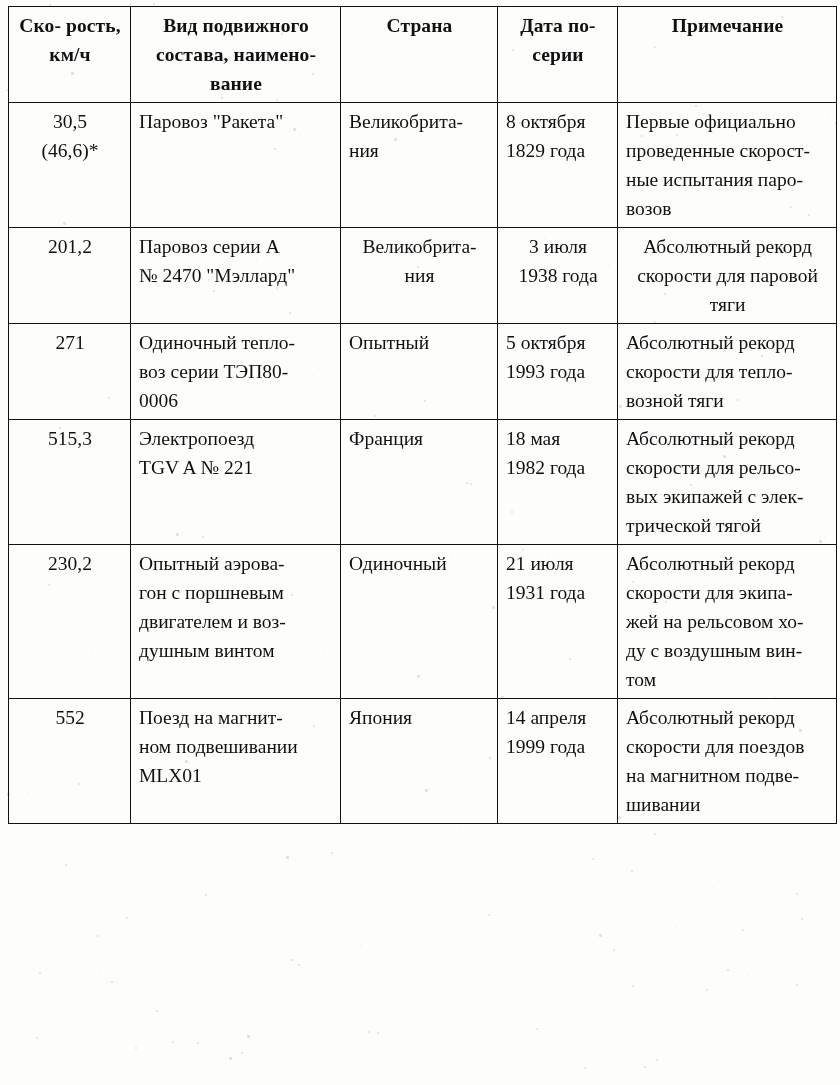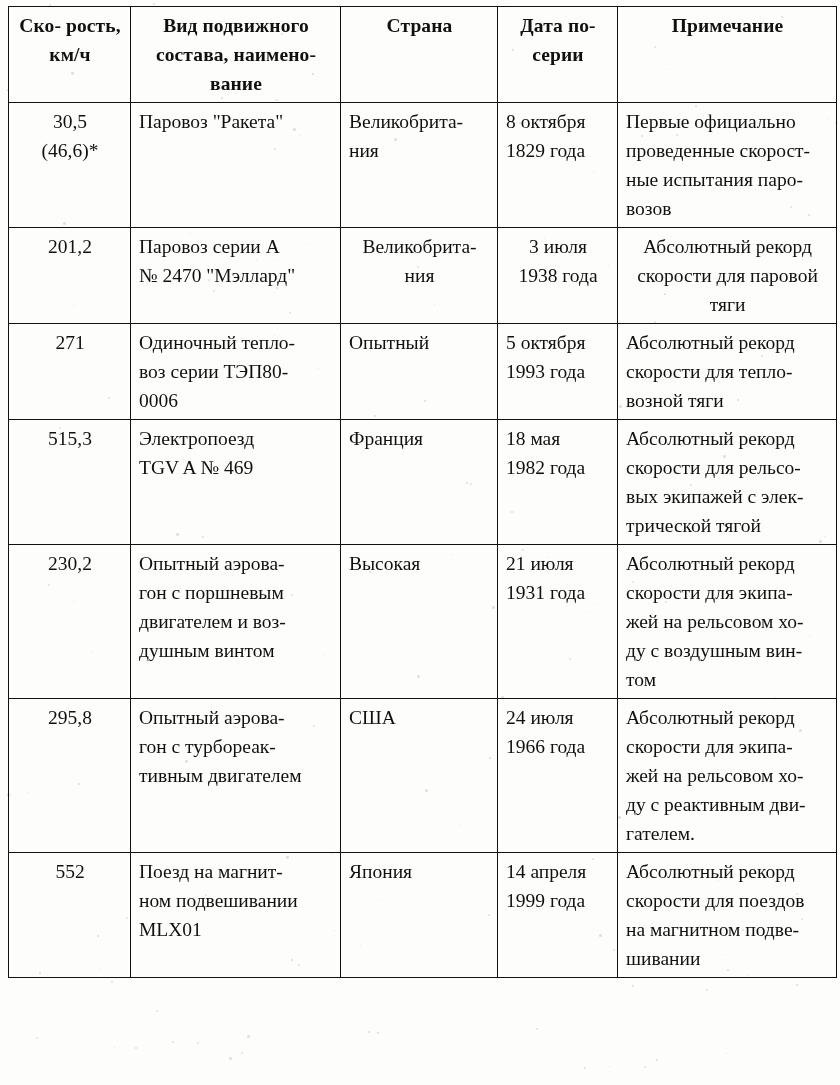--- a/index.html
+++ b/index.html
@@ -320,60 +320,46 @@
         <td class="date">5 октября
 1993 года</td>
         <td class="note">Абсолютный рекорд
 скорости для тепло-
 возной тяги</td>
       </tr>
 
       <tr class="r3">
         <td class="speed">515,3</td>
         <td class="kind">Электропоезд
-TGV A № 469</td>
+TGV A № 221</td>
         <td class="country">Франция</td>
         <td class="date">18 мая
 1982 года</td>
         <td class="note">Абсолютный рекорд
 скорости для рельсо-
 вых экипажей с элек-
 трической тягой</td>
       </tr>
 
       <tr class="r4">
         <td class="speed">230,2</td>
         <td class="kind">Опытный аэрова-
 гон с поршневым
 двигателем и воз-
 душным винтом</td>
-        <td class="country">Высокая</td>
+        <td class="country">Одиночный</td>
         <td class="date">21 июля
 1931 года</td>
         <td class="note">Абсолютный рекорд
 скорости для экипа-
 жей на рельсовом хо-
 ду с воздушным вин-
 том</td>
       </tr>
 
-      <tr class="r5">
-        <td class="speed">295,8</td>
-        <td class="kind">Опытный аэрова-
-гон с турбореак-
-тивным двигателем</td>
-        <td class="country">США</td>
-        <td class="date">24 июля
-1966 года</td>
-        <td class="note">Абсолютный рекорд
-скорости для экипа-
-жей на рельсовом хо-
-ду с реактивным дви-
-гателем.</td>
-      </tr>
 
 
       <tr class="r7">
         <td class="speed">552</td>
         <td class="kind">Поезд на магнит-
 ном подвешивании
 MLX01</td>
         <td class="country">Япония</td>
         <td class="date">14 апреля
 1999 года</td>

